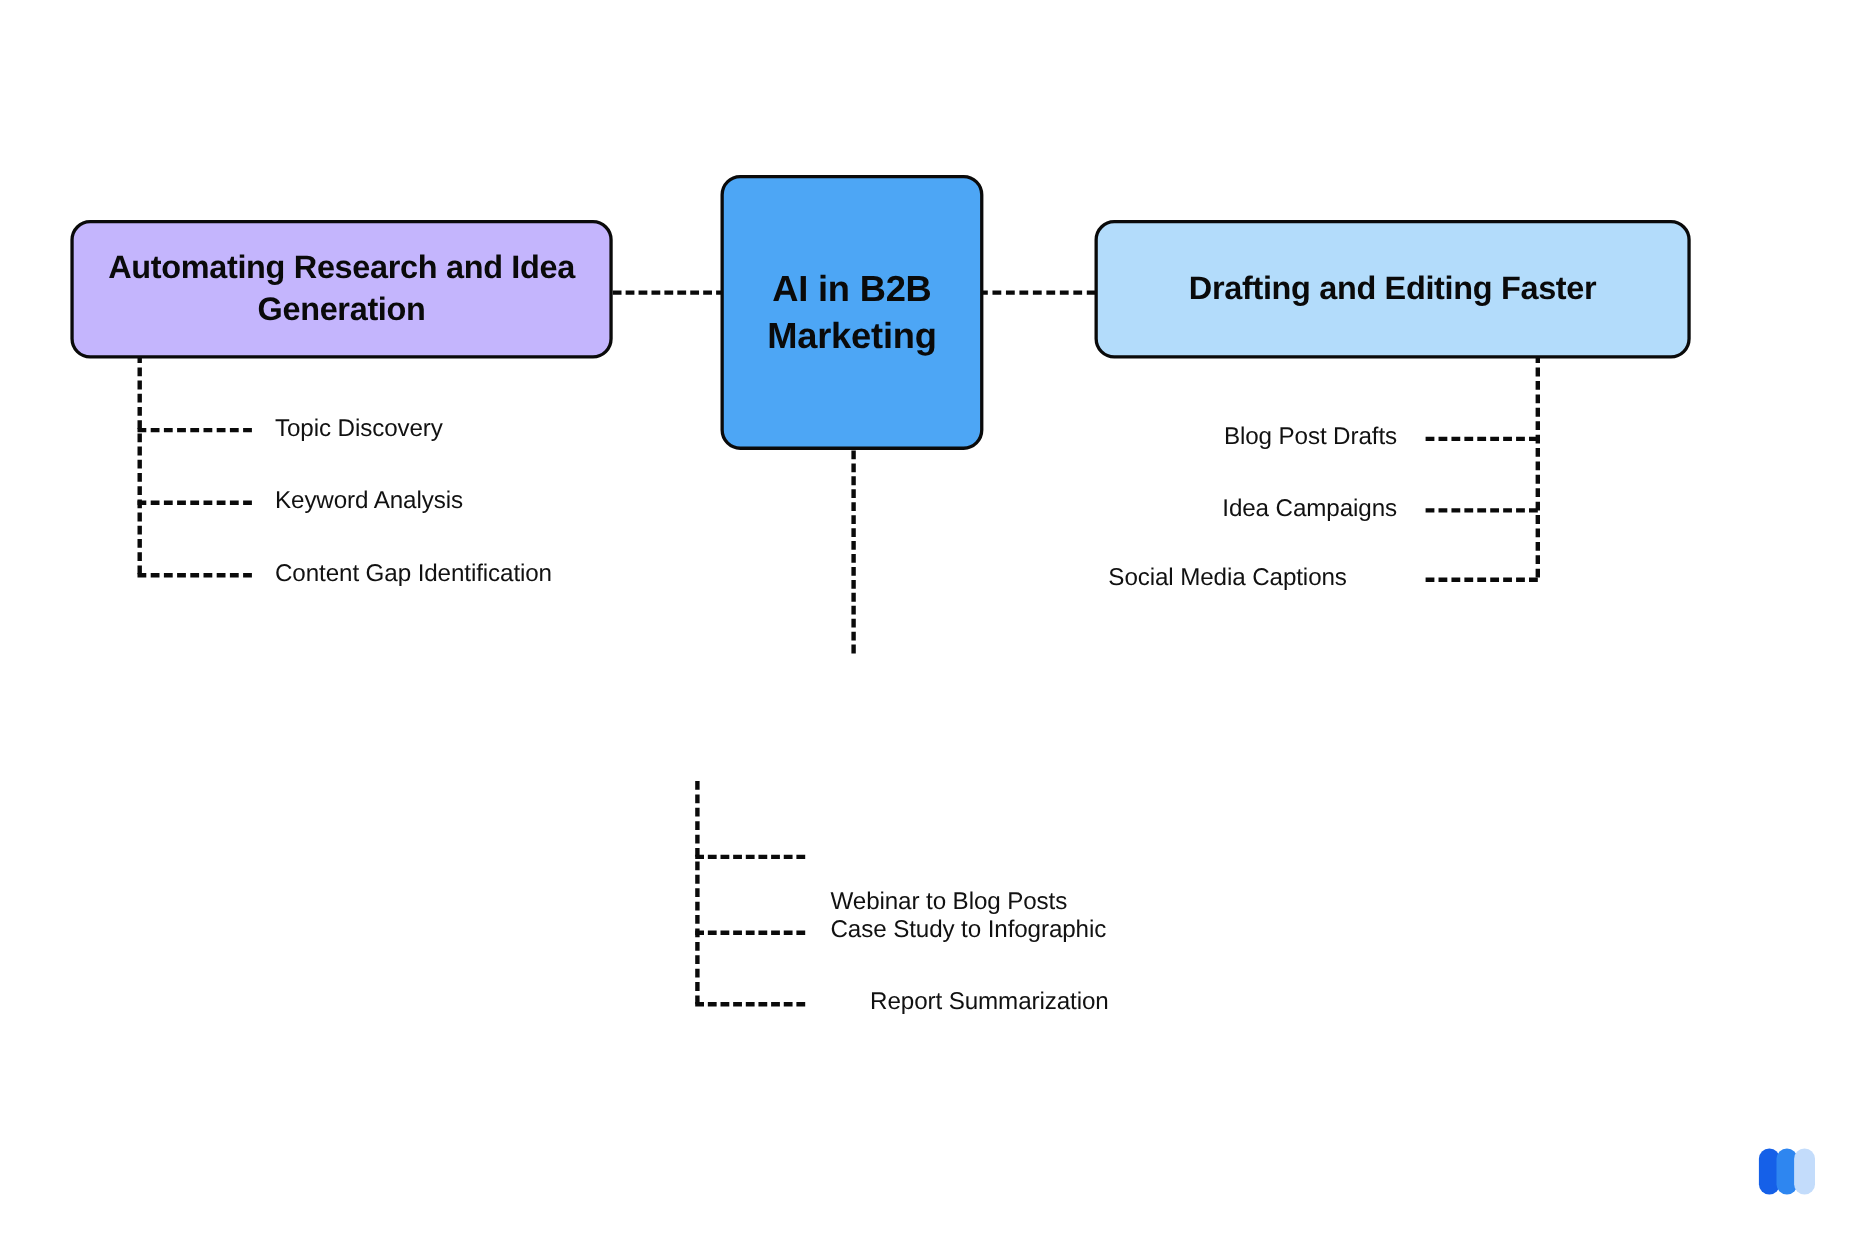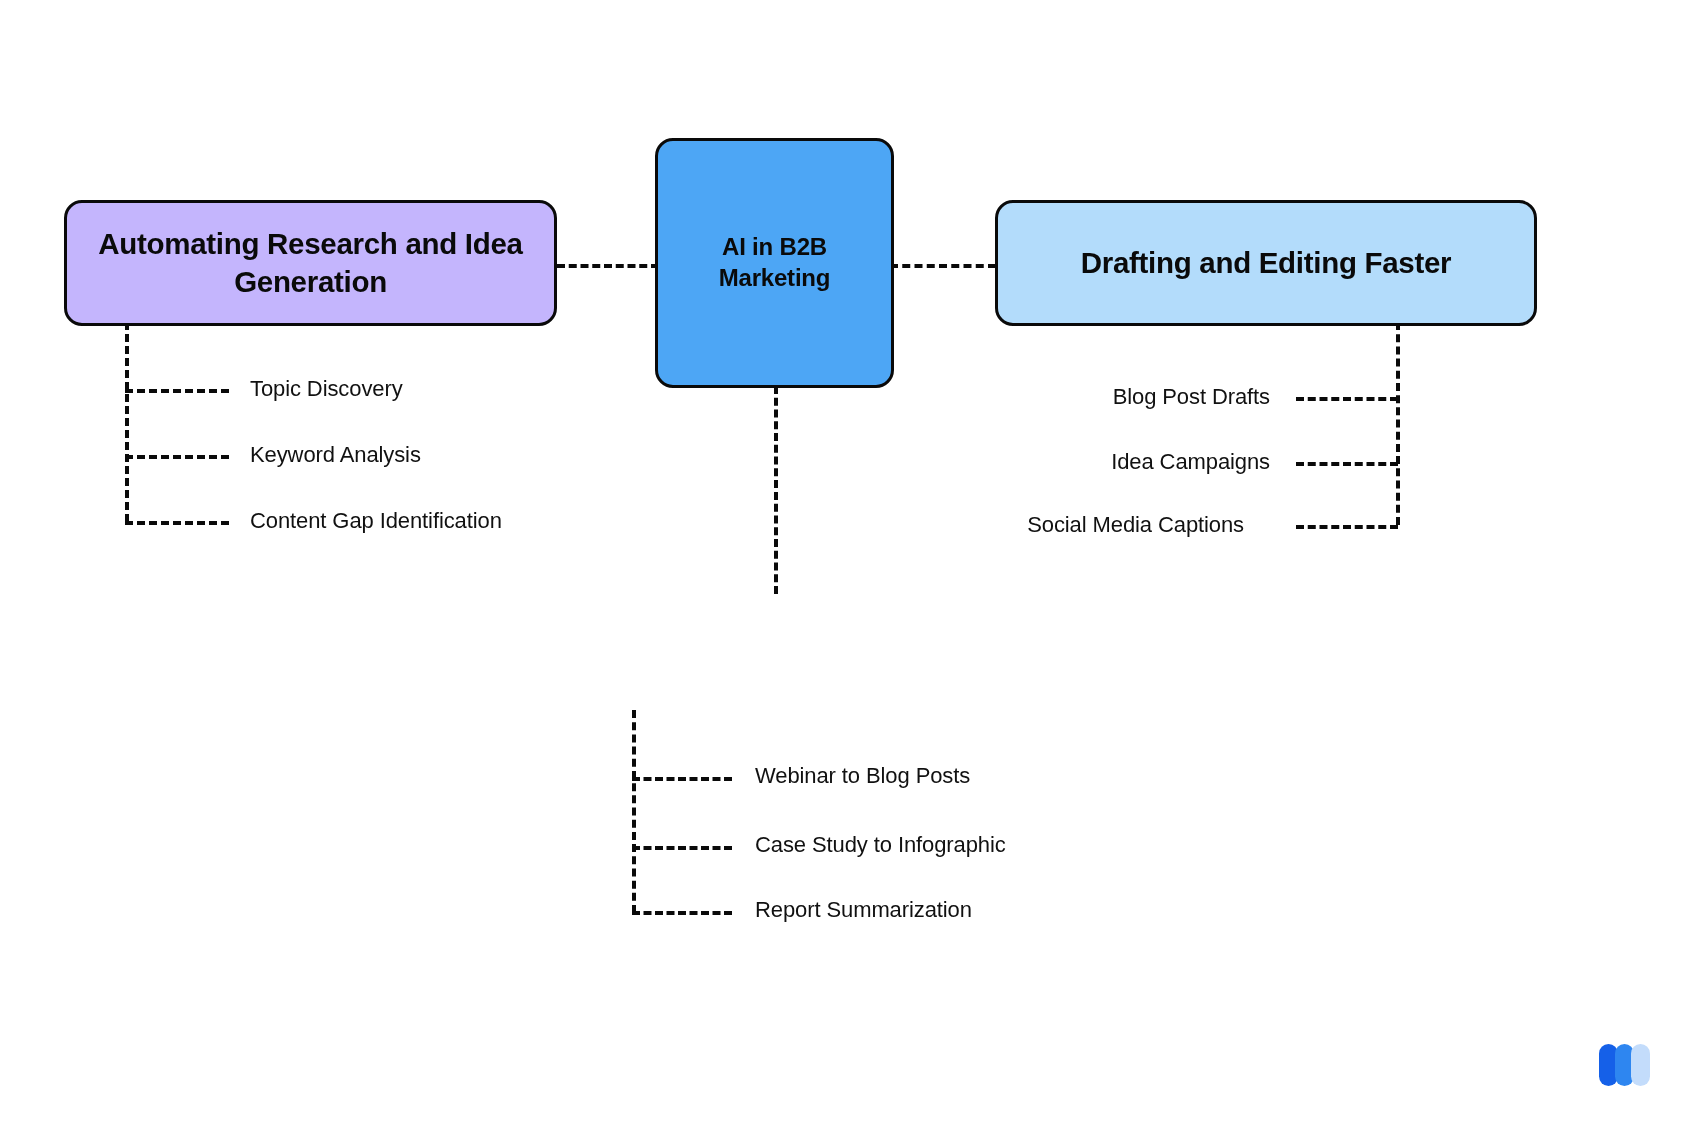--- a/index.html
+++ b/index.html
@@ -11,21 +11,21 @@
   #canvas{position:absolute;left:0;top:0;width:1702px;height:1122px;}
 
   .node{
     position:absolute;box-sizing:border-box;
     border:3.5px solid #0a0a0a;border-radius:18px;
     display:flex;align-items:center;justify-content:center;
     text-align:center;color:#0a0a0a;
     font-weight:bold;line-height:1.28;
     padding:8px 14px;
   }
-  .node.center{font-size:24px;letter-spacing:-0.2px;}
+  .node.center{font-size:33px;letter-spacing:-0.2px;margin-top:21px;}
   .node.branch{font-size:29.5px;letter-spacing:-0.3px;}
 
   .leaf-label{
     position:absolute;
     font-size:22px;font-weight:400;color:#111111;
     letter-spacing:-0.1px;white-space:nowrap;
     line-height:1;
   }
   .leaf-label.l-right{text-align:right;}
   .leaf-label.l-left{text-align:left;}
@@ -79,25 +79,25 @@
     <span>Drafting and Editing Faster</span>
   </div>
 
 
   <div class="leaf-label l-left" style="left:250px;top:378px;">Topic Discovery</div>
   <div class="leaf-label l-left" style="left:250px;top:444px;">Keyword Analysis</div>
   <div class="leaf-label l-left" style="left:250px;top:510px;">Content Gap Identification</div>
 
   <div class="leaf-label l-right" style="left:870px;top:386px;width:400px;">Blog Post Drafts</div>
   <div class="leaf-label l-right" style="left:870px;top:451px;width:400px;">Idea Campaigns</div>
-  <div class="leaf-label l-right" style="left:844px;top:514px;width:400px;">Social Media Captions</div>
+  <div class="leaf-label l-right" style="left:916px;top:514px;width:400px;text-align:center;">Social Media Captions</div>
 
-  <div class="leaf-label l-left" style="left:755px;top:765px;">Webinar to Blog Posts</div>
+  <div class="leaf-label l-left" style="left:755px;top:808px;">Webinar to Blog Posts</div>
   <div class="leaf-label l-left" style="left:755px;top:834px;">Case Study to Infographic</div>
-  <div class="leaf-label l-left" style="left:755px;top:899px;">Report Summarization</div>
+  <div class="leaf-label l-left" style="left:791px;top:899px;">Report Summarization</div>
 
   <div class="logo" style="left:1596px;top:1040px;width:60px;height:50px;">
     <svg width="60" height="50" viewBox="0 0 60 50" xmlns="http://www.w3.org/2000/svg">
       <rect x="3" y="4" width="19" height="42" rx="9.5" fill="#1560e8"></rect>
       <rect x="19" y="4" width="19" height="42" rx="9.5" fill="#2e86f0"></rect>
       <rect x="35" y="4" width="19" height="42" rx="9.5" fill="#c3dcfb"></rect>
     </svg>
   </div>
 
 </div>

